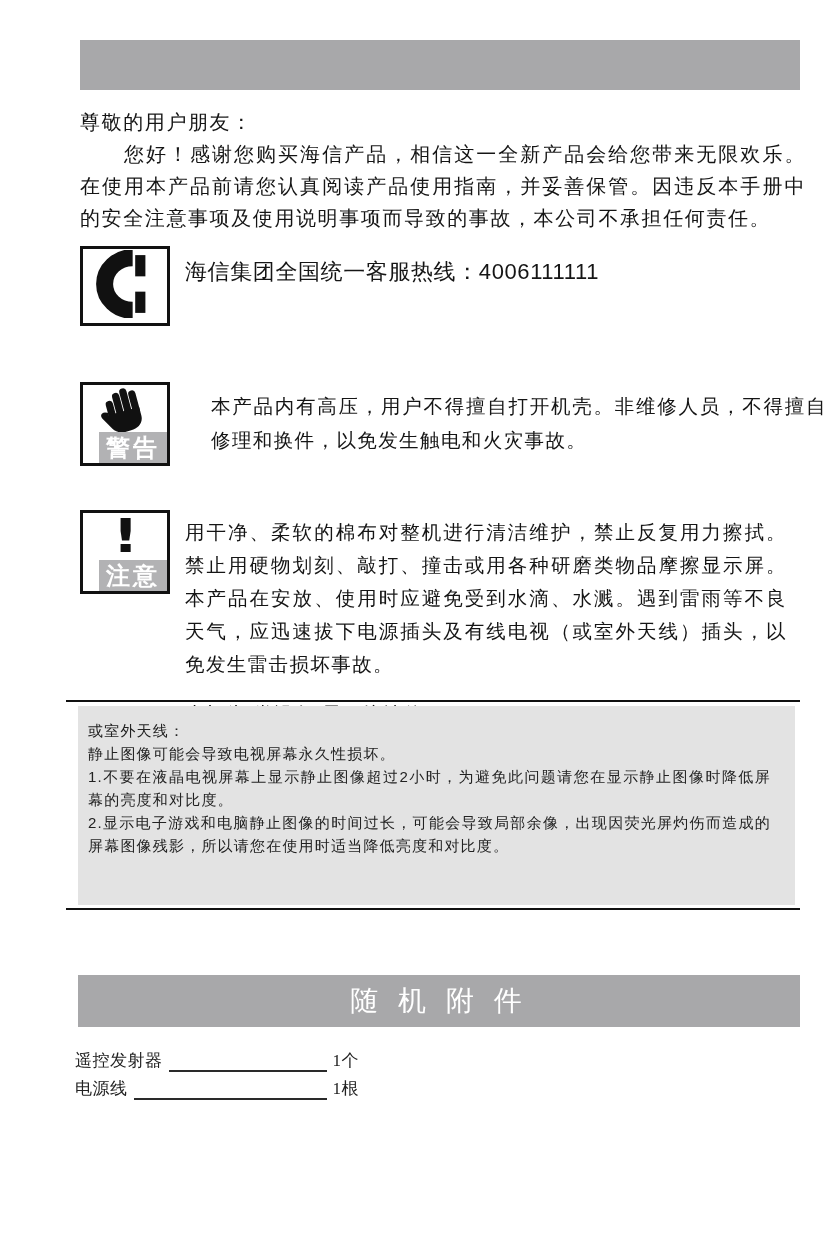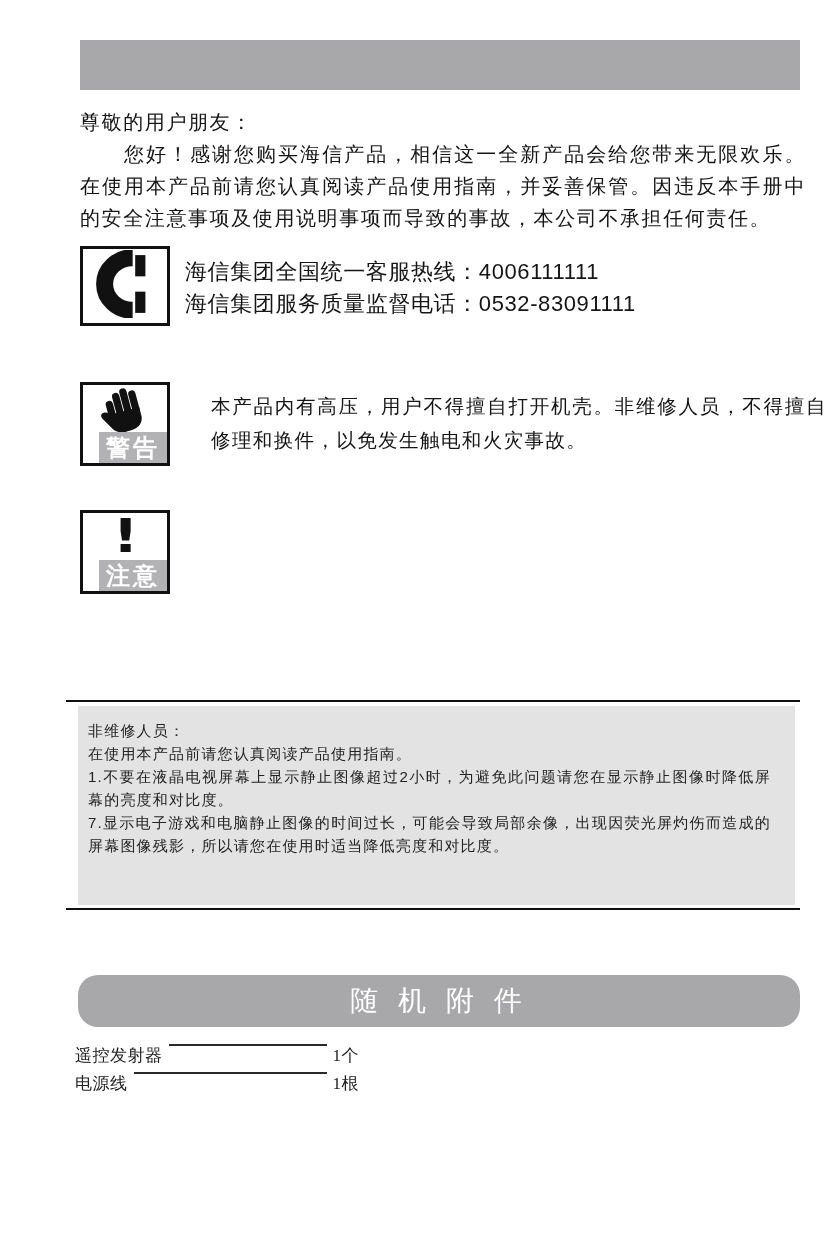--- a/index.html
+++ b/index.html
@@ -91,30 +91,30 @@
     font-size: 15px; line-height: 23px; letter-spacing: 1.2px;
     text-align: justify; color: #222;
   }
 
   
   .banner {
     position: absolute; left: 78px; top: 975px;
     width: 722px; height: 52px;
     background: #a8a8aa;
     display: flex; align-items: center; justify-content: center;
-    color: #ffffff; font-size: 28px; letter-spacing: 6px; font-weight: 400; border-radius: 20px;
+    color: #ffffff; font-size: 28px; letter-spacing: 6px; font-weight: 400;
   }
 
   
   .acc-list {
     position: absolute; left: 75px; top: 1044px; width: 284px;
     font-family: "Liberation Serif", "DejaVu Serif", serif;
     font-size: 17px; color: #222;
   }
-  .acc-row { display: flex; align-items: flex-start; height: 28px; }
+  .acc-row { display: flex; align-items: flex-end; height: 28px; }
   .acc-rule { flex: 1; height: 2px; background: #2a2a2a; margin: 0 6px; }
   .acc-name, .acc-qty { white-space: nowrap; letter-spacing: 0.5px; }
 </style>
 </head>
 <body>
 
 <div class="page">
 
   <div class="topbar"></div>
 
@@ -127,21 +127,20 @@
     <span>
       <svg width="66" height="68" viewBox="0 0 70 80" aria-hidden="true">
         <path d="M44 9 A 33 31 0 0 0 44 71" fill="none" stroke="#111" stroke-width="20"></path>
         <rect x="47" y="6" width="12" height="25" fill="#111"></rect>
         <rect x="47" y="49" width="12" height="25" fill="#111"></rect>
       </svg>
     </span>
   </div>
   <div class="hotline-text">
     <div>海信集团全国统一客服热线：4006111111</div>
-    <div>海信集团服务质量监督电话：0532-83091111</div>
   </div>
 
   <div class="sign-box warn-box">
     <div class="sign-top">
       <svg width="56" height="48" viewBox="0 0 64 56" aria-hidden="true">
         <g fill="#111" transform="rotate(-15 32 30)">
           <rect x="12" y="14" width="8.5" height="24" rx="4.2"></rect>
           <rect x="21.5" y="7" width="8.5" height="31" rx="4.2"></rect>
           <rect x="31" y="4" width="8.5" height="34" rx="4.2"></rect>
           <rect x="40.5" y="9" width="8.5" height="29" rx="4.2"></rect>
@@ -152,27 +151,31 @@
     <div class="sign-band">警告</div>
   </div>
   <div class="warn-text">本产品内有高压，用户不得擅自打开机壳。非维修人员，不得擅自修理和换件，以免发生触电和火灾事故。</div>
 
   <div class="sign-box caution-box">
     <div class="sign-top">
       <span class="excl">!</span>
     </div>
     <div class="sign-band">注意</div>
   </div>
+  <div class="caution-text">
+    <div>用干净、柔软的棉布对整机进行清洁维护，禁止反复用力擦拭。禁止用硬物划刻、敲打、撞击或用各种研磨类物品摩擦显示屏。本产品在安放、使用时应避免受到水滴、水溅。遇到雷雨等不良天气，应迅速拔下电源插头及有线电视（或室外天线）插头，以免发生雷击损坏事故。</div>
+    <div class="second">本机为Ⅰ类设备,需要接地使用。</div>
+  </div>
 
   <div class="rule rule-top"></div>
   <div class="notes-panel">
-    <div>非维修人员：</div>
-    <div>在使用本产品前请您认真阅读产品使用指南。</div>
+    <div>或室外天线：</div>
+    <div>静止图像可能会导致电视屏幕永久性损坏。</div>
     <div>1.不要在液晶电视屏幕上显示静止图像超过2小时，为避免此问题请您在显示静止图像时降低屏幕的亮度和对比度。</div>
-    <div>7.显示电子游戏和电脑静止图像的时间过长，可能会导致局部余像，出现因荧光屏灼伤而造成的屏幕图像残影，所以请您在使用时适当降低亮度和对比度。</div>
+    <div>2.显示电子游戏和电脑静止图像的时间过长，可能会导致局部余像，出现因荧光屏灼伤而造成的屏幕图像残影，所以请您在使用时适当降低亮度和对比度。</div>
   </div>
   <div class="rule rule-bottom"></div>
 
   <div class="banner">
     <span>随 机 附 件</span>
   </div>
 
   <div class="acc-list">
     <div class="acc-row">
       <span class="acc-name">遥控发射器</span>

